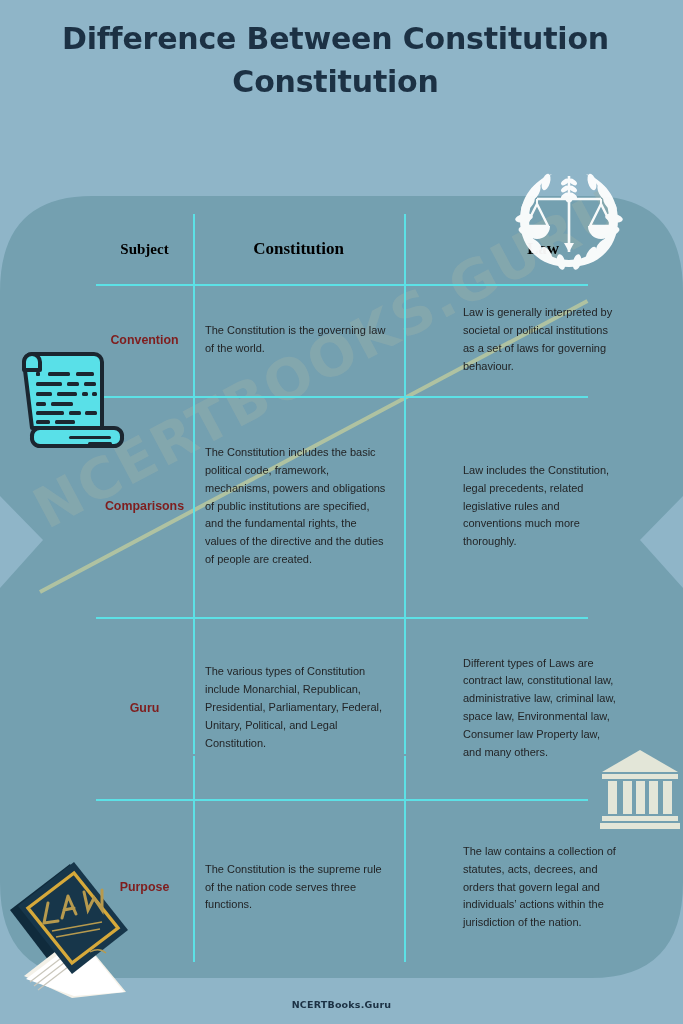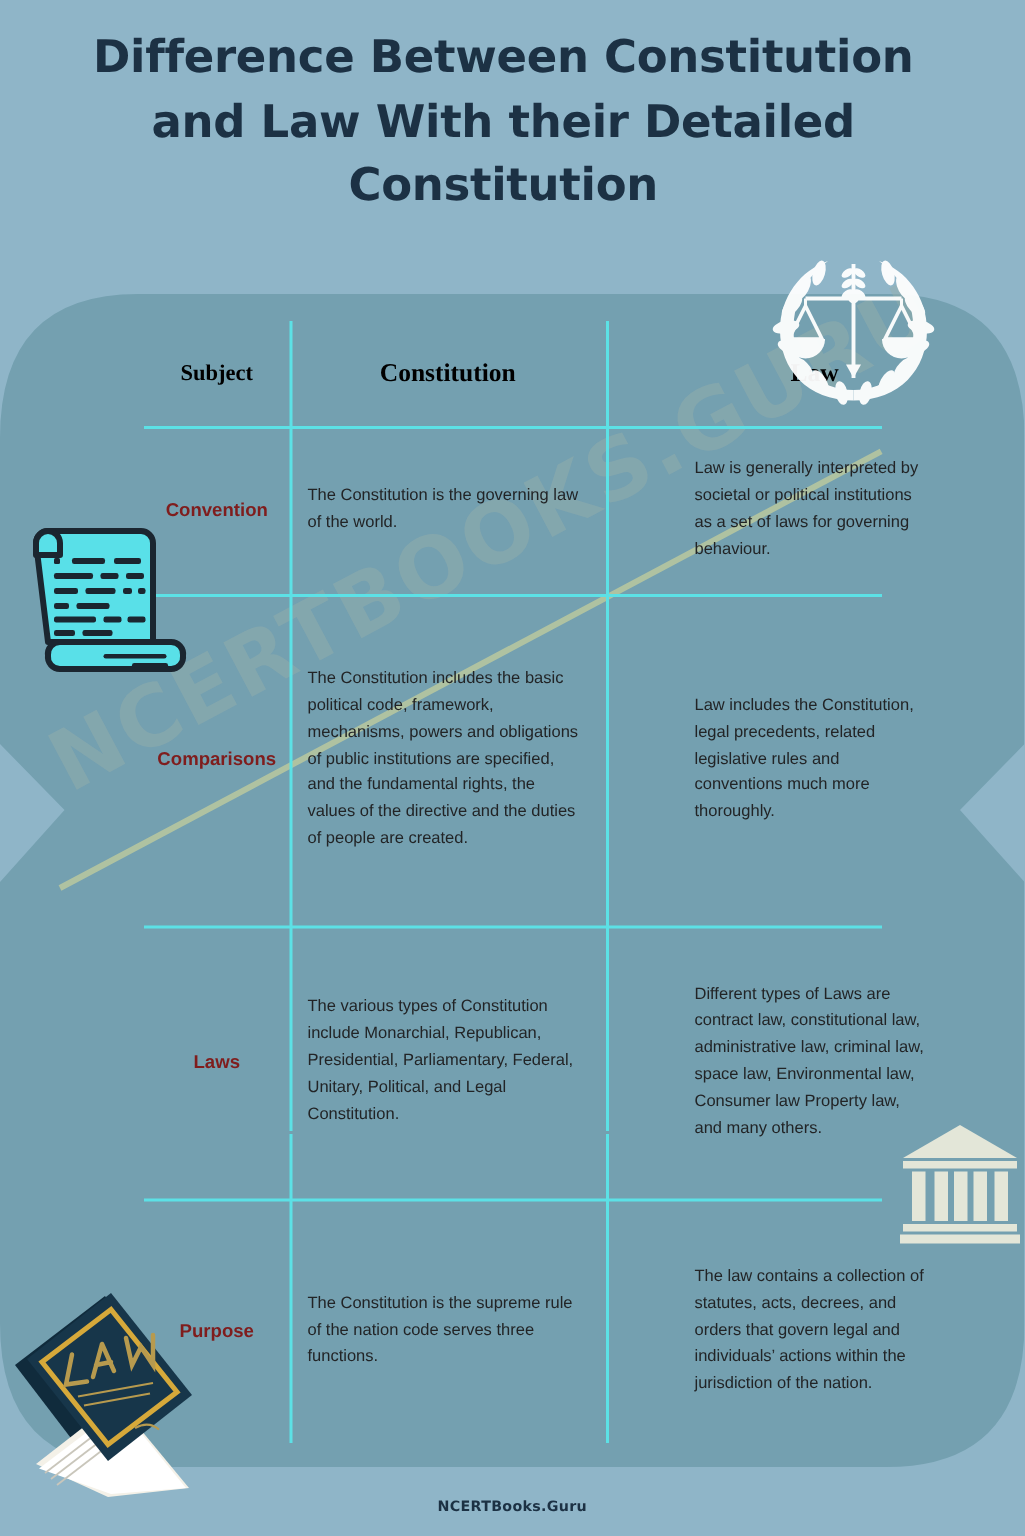--- a/index.html
+++ b/index.html
@@ -197,21 +197,20 @@
     font-size: 9.5px;
     letter-spacing: 0.2px;
     z-index: 8;
   }
 </style>
 </head>
 <body>
 
 <div class="title">
   <span class="title-line">Difference Between Constitution</span>
-  <span class="title-line">and Law With their Detailed</span>
   <span class="title-line">Constitution</span>
 </div>
 
 <div class="panel-wrap">
   <svg class="panel-svg" width="683" height="782" viewBox="0 0 683 782" xmlns="http://www.w3.org/2000/svg">
     <path d="M 92 0
              L 591 0
              Q 683 0 683 96
              L 683 300
              L 640 344
@@ -247,21 +246,21 @@
     <div class="cell law col-law">Law is generally interpreted by societal or political institutions as a set of laws for governing behaviour.</div>
   </div>
 
   <div class="row body-row r2">
     <div class="cell subject col-subject">Comparisons</div>
     <div class="cell const col-const">The Constitution includes the basic political code, framework, mechanisms, powers and obligations of public institutions are specified, and the fundamental rights, the values of the directive and the duties of people are created.</div>
     <div class="cell law col-law">Law includes the Constitution, legal precedents, related legislative rules and conventions much more thoroughly.</div>
   </div>
 
   <div class="row body-row r3">
-    <div class="cell subject col-subject">Laws</div>
+    <div class="cell subject col-subject">Guru</div>
     <div class="cell const col-const">The various types of Constitution include Monarchial, Republican, Presidential, Parliamentary, Federal, Unitary, Political, and Legal Constitution.</div>
     <div class="cell law col-law">Different types of Laws are contract law, constitutional law, administrative law, criminal law, space law, Environmental law, Consumer law Property law, and many others.</div>
   </div>
 
   <div class="row body-row r4">
     <div class="cell subject col-subject">Purpose</div>
     <div class="cell const col-const">The Constitution is the supreme rule of the nation code serves three functions.</div>
     <div class="cell law col-law">The law contains a collection of statutes, acts, decrees, and orders that govern legal and individuals’ actions within the jurisdiction of the nation.</div>
   </div>
 </div>

